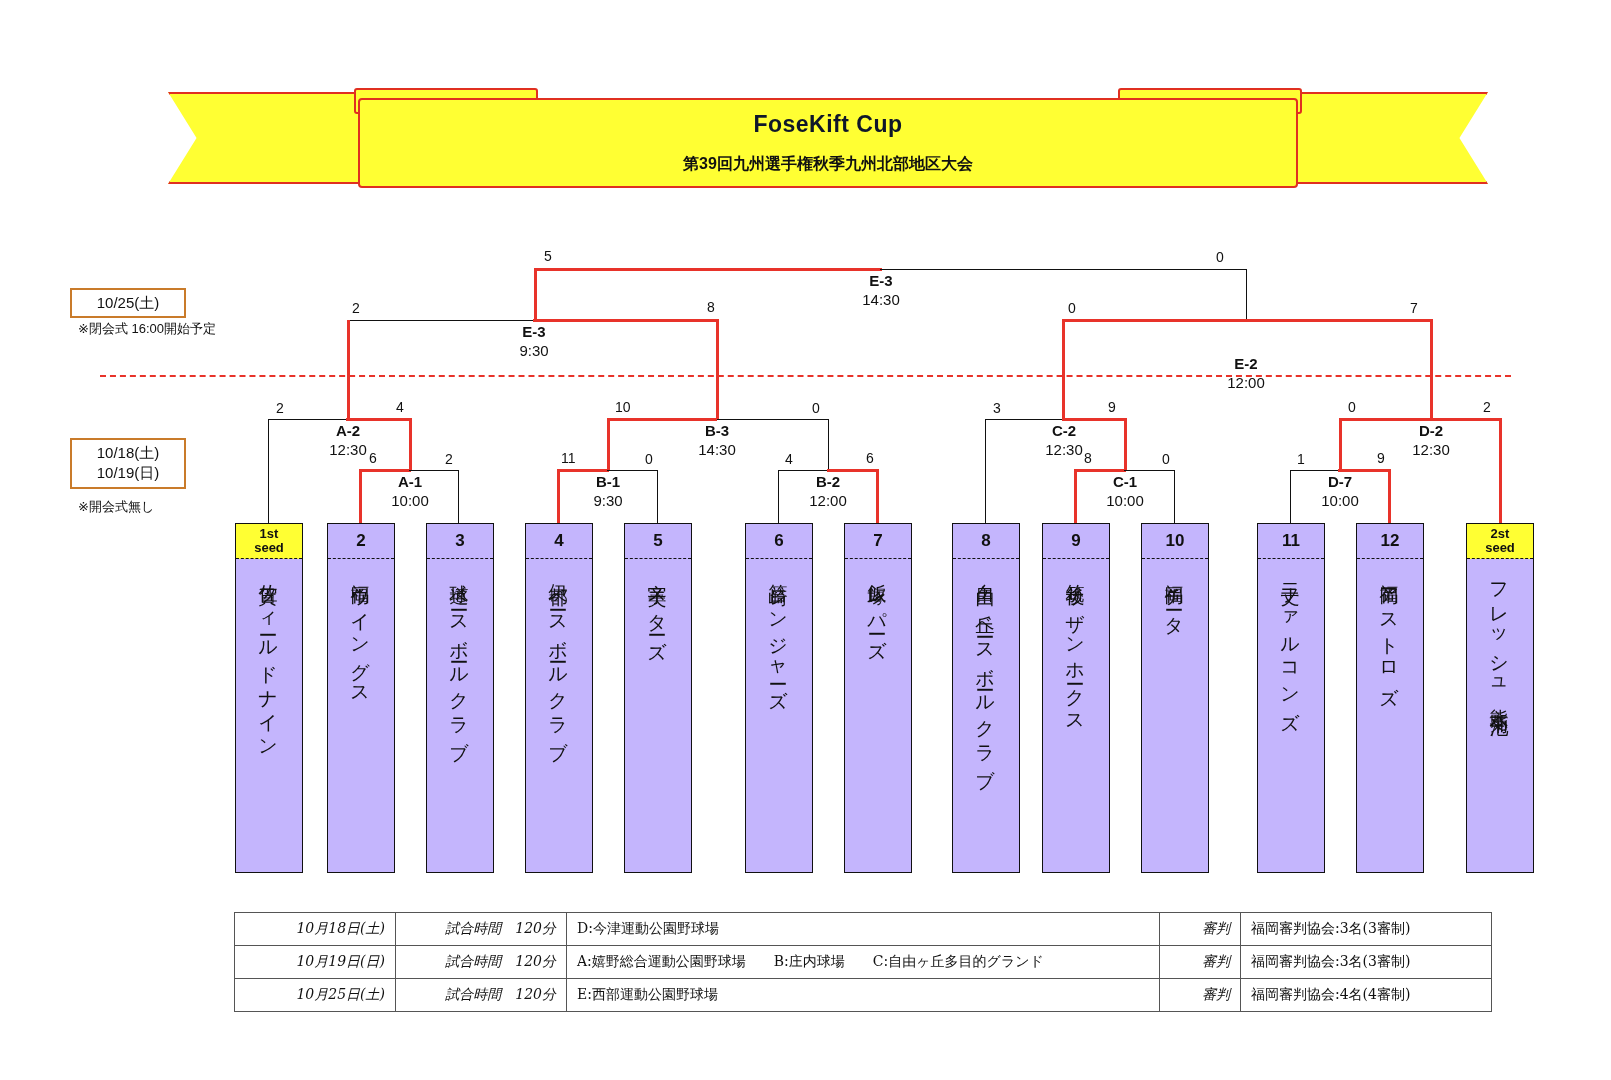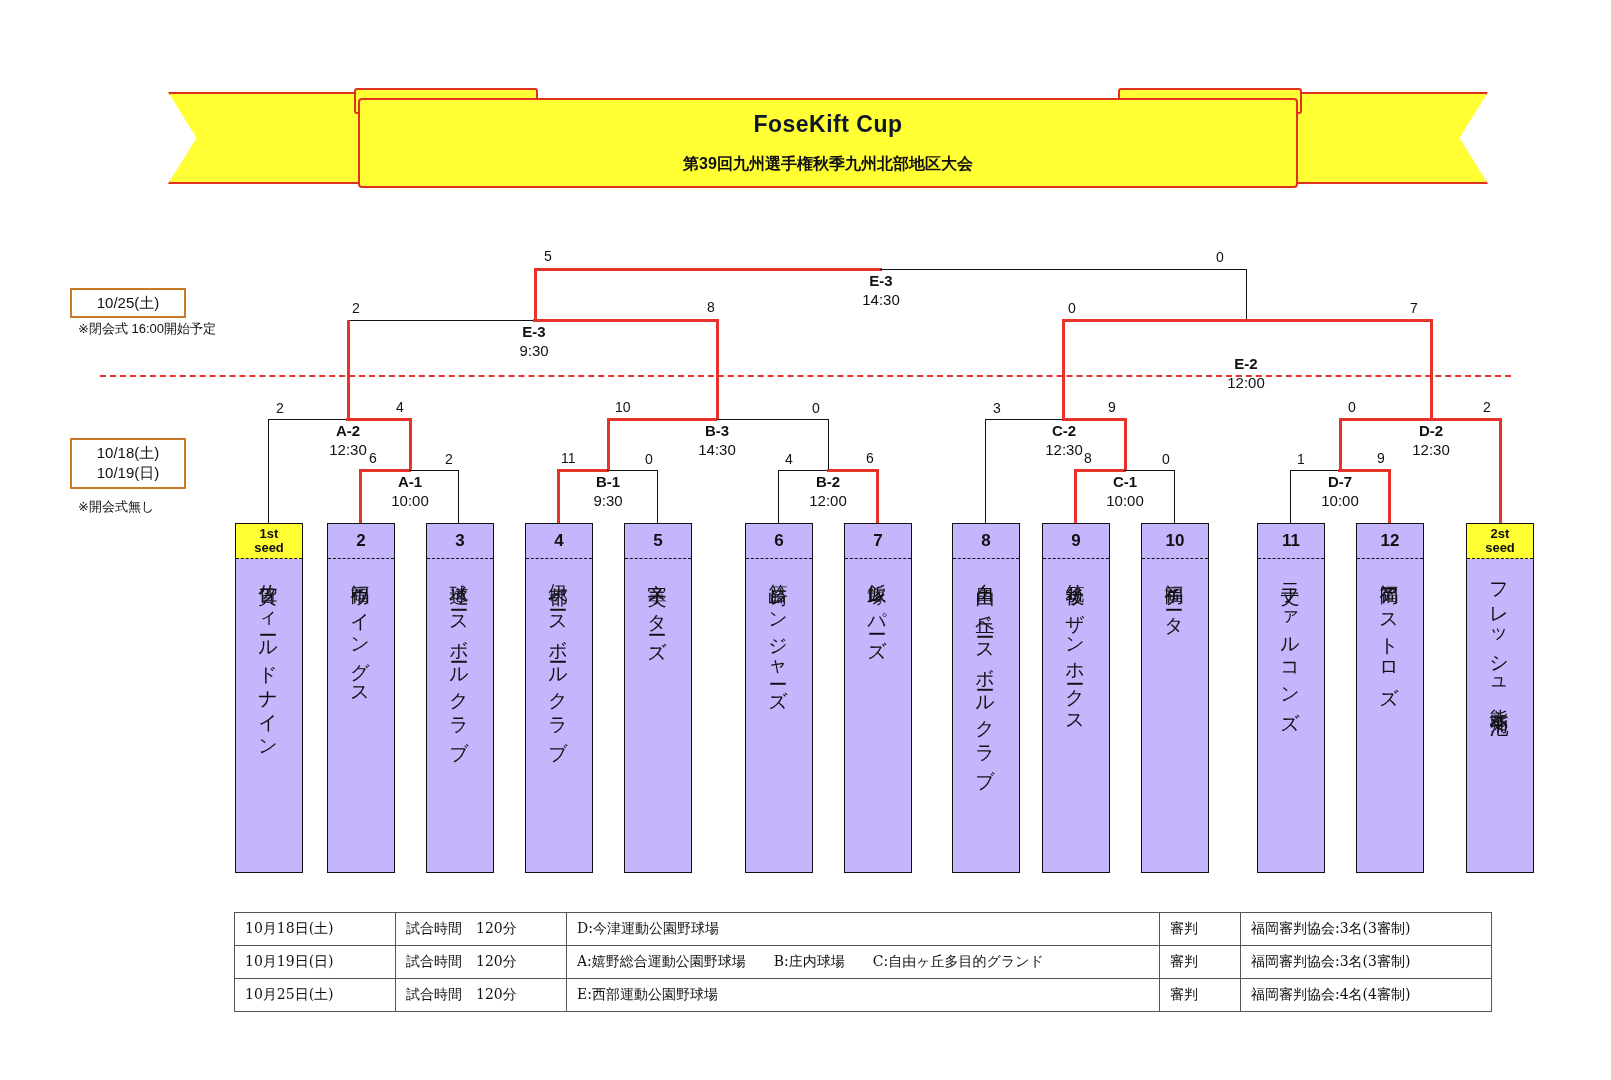--- a/index.html
+++ b/index.html
@@ -51,21 +51,21 @@
     font-size:19px;color:#111;letter-spacing:3px;margin:10px auto 0;height:290px;
     display:block;white-space:nowrap;font-family:"DejaVu Serif","Liberation Serif",serif;}
 
   
   .dashdiv{position:absolute;left:100px;right:100px;top:375px;border-top:2px dashed #e8332a;}
 
   
   .info{position:absolute;left:234px;top:912px;width:1258px;border-collapse:collapse;
         font-size:14px;color:#111;background:#fff;}
   .info td{border:1px solid #555;padding:7px 10px;font-family:"DejaVu Serif","Liberation Serif",serif;}
-  .info td.c{text-align:left;white-space:nowrap;}
+  .info td.c{text-align:right;white-space:nowrap;font-style:italic;}
   .info td.j{white-space:nowrap;}
 </style>
 </head>
 <body>
 
 <div id="page">
 
   <div class="banner-wrap">
     <div class="ribbon-tail ribbon-left"></div>
     <div class="ribbon-tail ribbon-right"></div>

